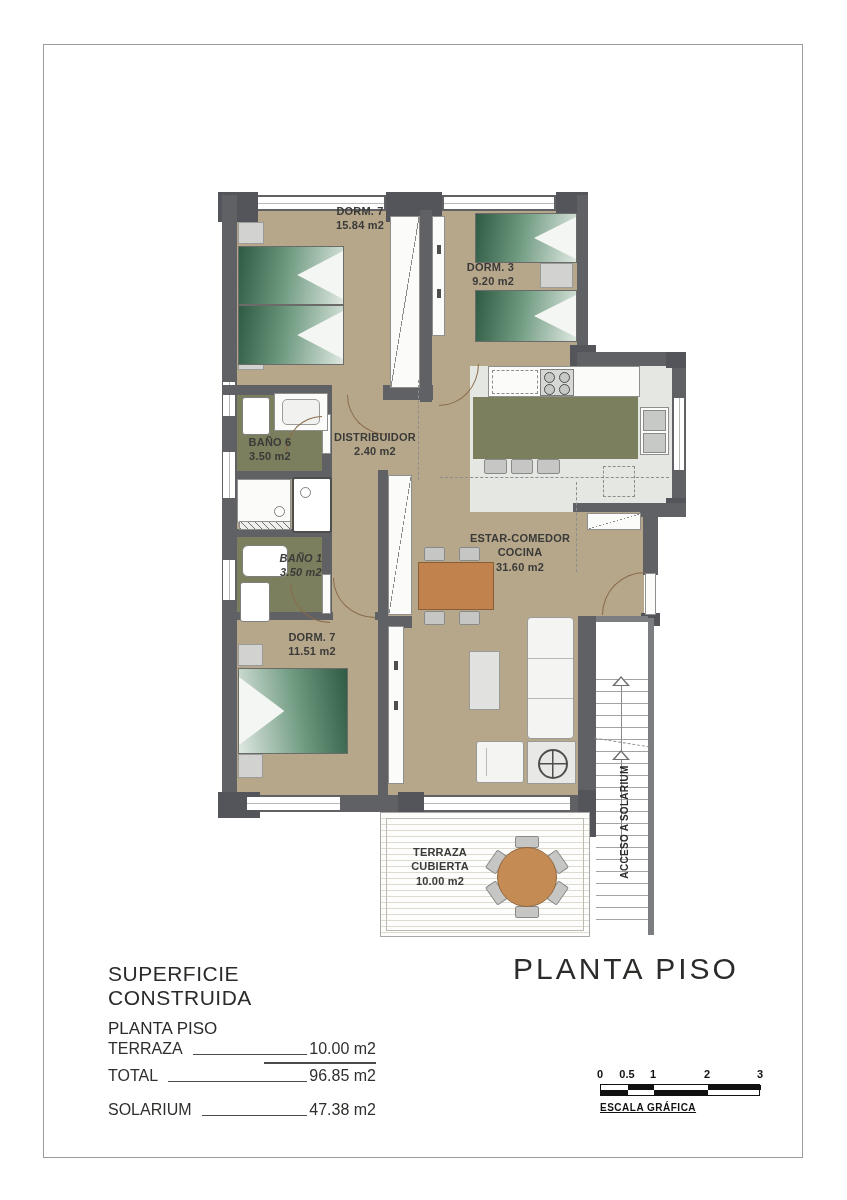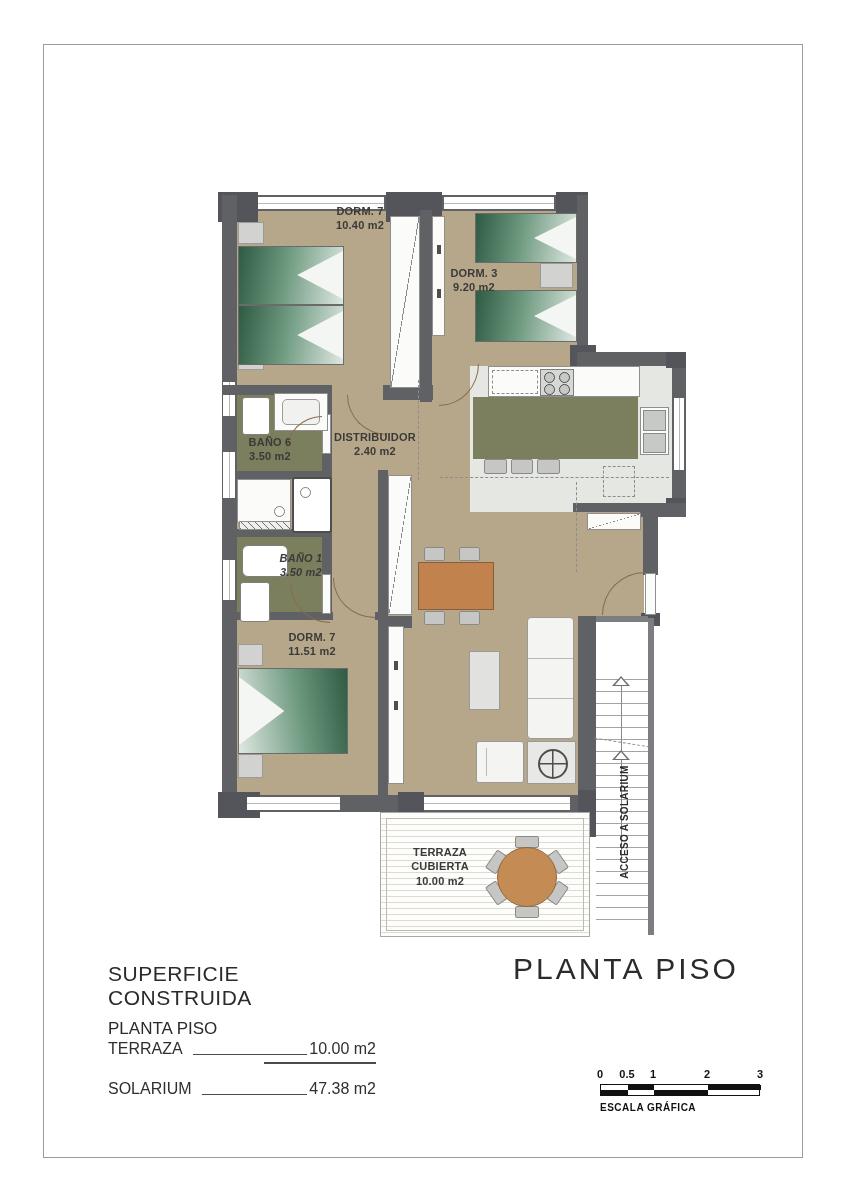--- a/index.html
+++ b/index.html
@@ -222,73 +222,83 @@
   <div class="abs chair" style="left:515px;top:836px;width:24px;height:12px;"></div>
   <div class="abs chair" style="left:515px;top:906px;width:24px;height:12px;"></div>
   <div class="abs chair" style="left:490px;top:851px;width:13px;height:22px;transform:rotate(35deg);"></div>
   <div class="abs chair" style="left:551px;top:851px;width:13px;height:22px;transform:rotate(-35deg);"></div>
   <div class="abs chair" style="left:490px;top:882px;width:13px;height:22px;transform:rotate(-35deg);"></div>
   <div class="abs chair" style="left:551px;top:882px;width:13px;height:22px;transform:rotate(35deg);"></div>
   <div class="abs" style="left:497px;top:847px;width:60px;height:60px;border-radius:50%;background:#c58b55;border:1px solid #8f683f;"></div>
 
   <div class="abs rlabel" style="left:320px;top:204px;width:80px;">
     <div>DORM. 7</div>
-      <div>10.40 m2</div>
-  </div>
-  <div class="abs rlabel" style="left:434px;top:266px;width:80px;">
+      <div>15.84 m2</div>
+  </div>
+  <div class="abs rlabel" style="left:434px;top:260px;width:80px;text-align:right;">
     <div>DORM. 3</div>
       <div>9.20 m2</div>
   </div>
   <div class="abs rlabel" style="left:238px;top:435px;width:64px;">
     <div>BAÑO 6</div>
       <div>3.50 m2</div>
   </div>
   <div class="abs rlabel" style="left:325px;top:430px;width:100px;">
     <div>DISTRIBUIDOR</div>
       <div>2.40 m2</div>
   </div>
   <div class="abs rlabel" style="left:269px;top:551px;width:64px;font-style:italic;">
     <div>BAÑO 1</div>
       <div>3.50 m2</div>
   </div>
   <div class="abs rlabel" style="left:272px;top:630px;width:80px;">
     <div>DORM. 7</div>
       <div>11.51 m2</div>
+  </div>
+  <div class="abs rlabel" style="left:468px;top:531px;width:104px;">
+    <div>ESTAR-COMEDOR</div>
+      <div>COCINA</div>
+      <div>31.60 m2</div>
   </div>
   <div class="abs rlabel" style="left:400px;top:845px;width:80px;">
     <div>TERRAZA</div>
       <div>CUBIERTA</div>
       <div>10.00 m2</div>
   </div>
 </div>
 
 <div class="abs bigtitle" style="left:513px;top:952px;">PLANTA PISO</div>
 
 <div class="abs" style="left:108px;top:962px;width:268px;">
   <div class="sumhead">SUPERFICIE CONSTRUIDA</div>
   <div class="sumsub" style="margin-top:9px;">PLANTA PISO</div>
   <div class="sum-row" style="margin-top:1px;">
     <span>TERRAZA</span>
       <span class="lead"></span>
       <span>10.00 m2</span>
   </div>
   <div style="margin-left:156px;border-top:2px solid #4a4a48;margin-top:4px;"></div>
+  <div class="sum-row" style="margin-top:3px;">
+    <span>TOTAL</span>
+      <span class="lead"></span>
+      <span>96.85 m2</span>
+  </div>
   <div class="sum-row" style="margin-top:16px;">
     <span>SOLARIUM</span>
       <span class="lead"></span>
       <span>47.38 m2</span>
   </div>
 </div>
 
 <div class="abs" style="left:600px;top:1068px;width:160px;height:48px;">
   <span class="ticklbl" style="left:0;top:0;">0</span>
   <span class="ticklbl" style="left:27px;top:0;">0.5</span>
   <span class="ticklbl" style="left:53px;top:0;">1</span>
   <span class="ticklbl" style="left:107px;top:0;">2</span>
   <span class="ticklbl" style="left:160px;top:0;">3</span>
   <div class="abs" style="left:0;top:16px;width:160px;height:12px;border:1px solid #111;background:#fff;">
     <span class="seg" style="left:27px;top:0;width:26px;height:5px;background:#111;"></span>
     <span class="seg" style="left:107px;top:0;width:53px;height:5px;background:#111;"></span>
     <span class="seg" style="left:0;top:5px;width:27px;height:5px;background:#111;"></span>
     <span class="seg" style="left:53px;top:5px;width:54px;height:5px;background:#111;"></span>
   </div>
-  <div class="abs caption" style="left:0;top:34px;">ESCALA GRÁFICA</div>
+  <div class="abs caption" style="left:0;top:34px;text-decoration:underline;">ESCALA GRÁFICA</div>
 </div>
 
 </body></html>

